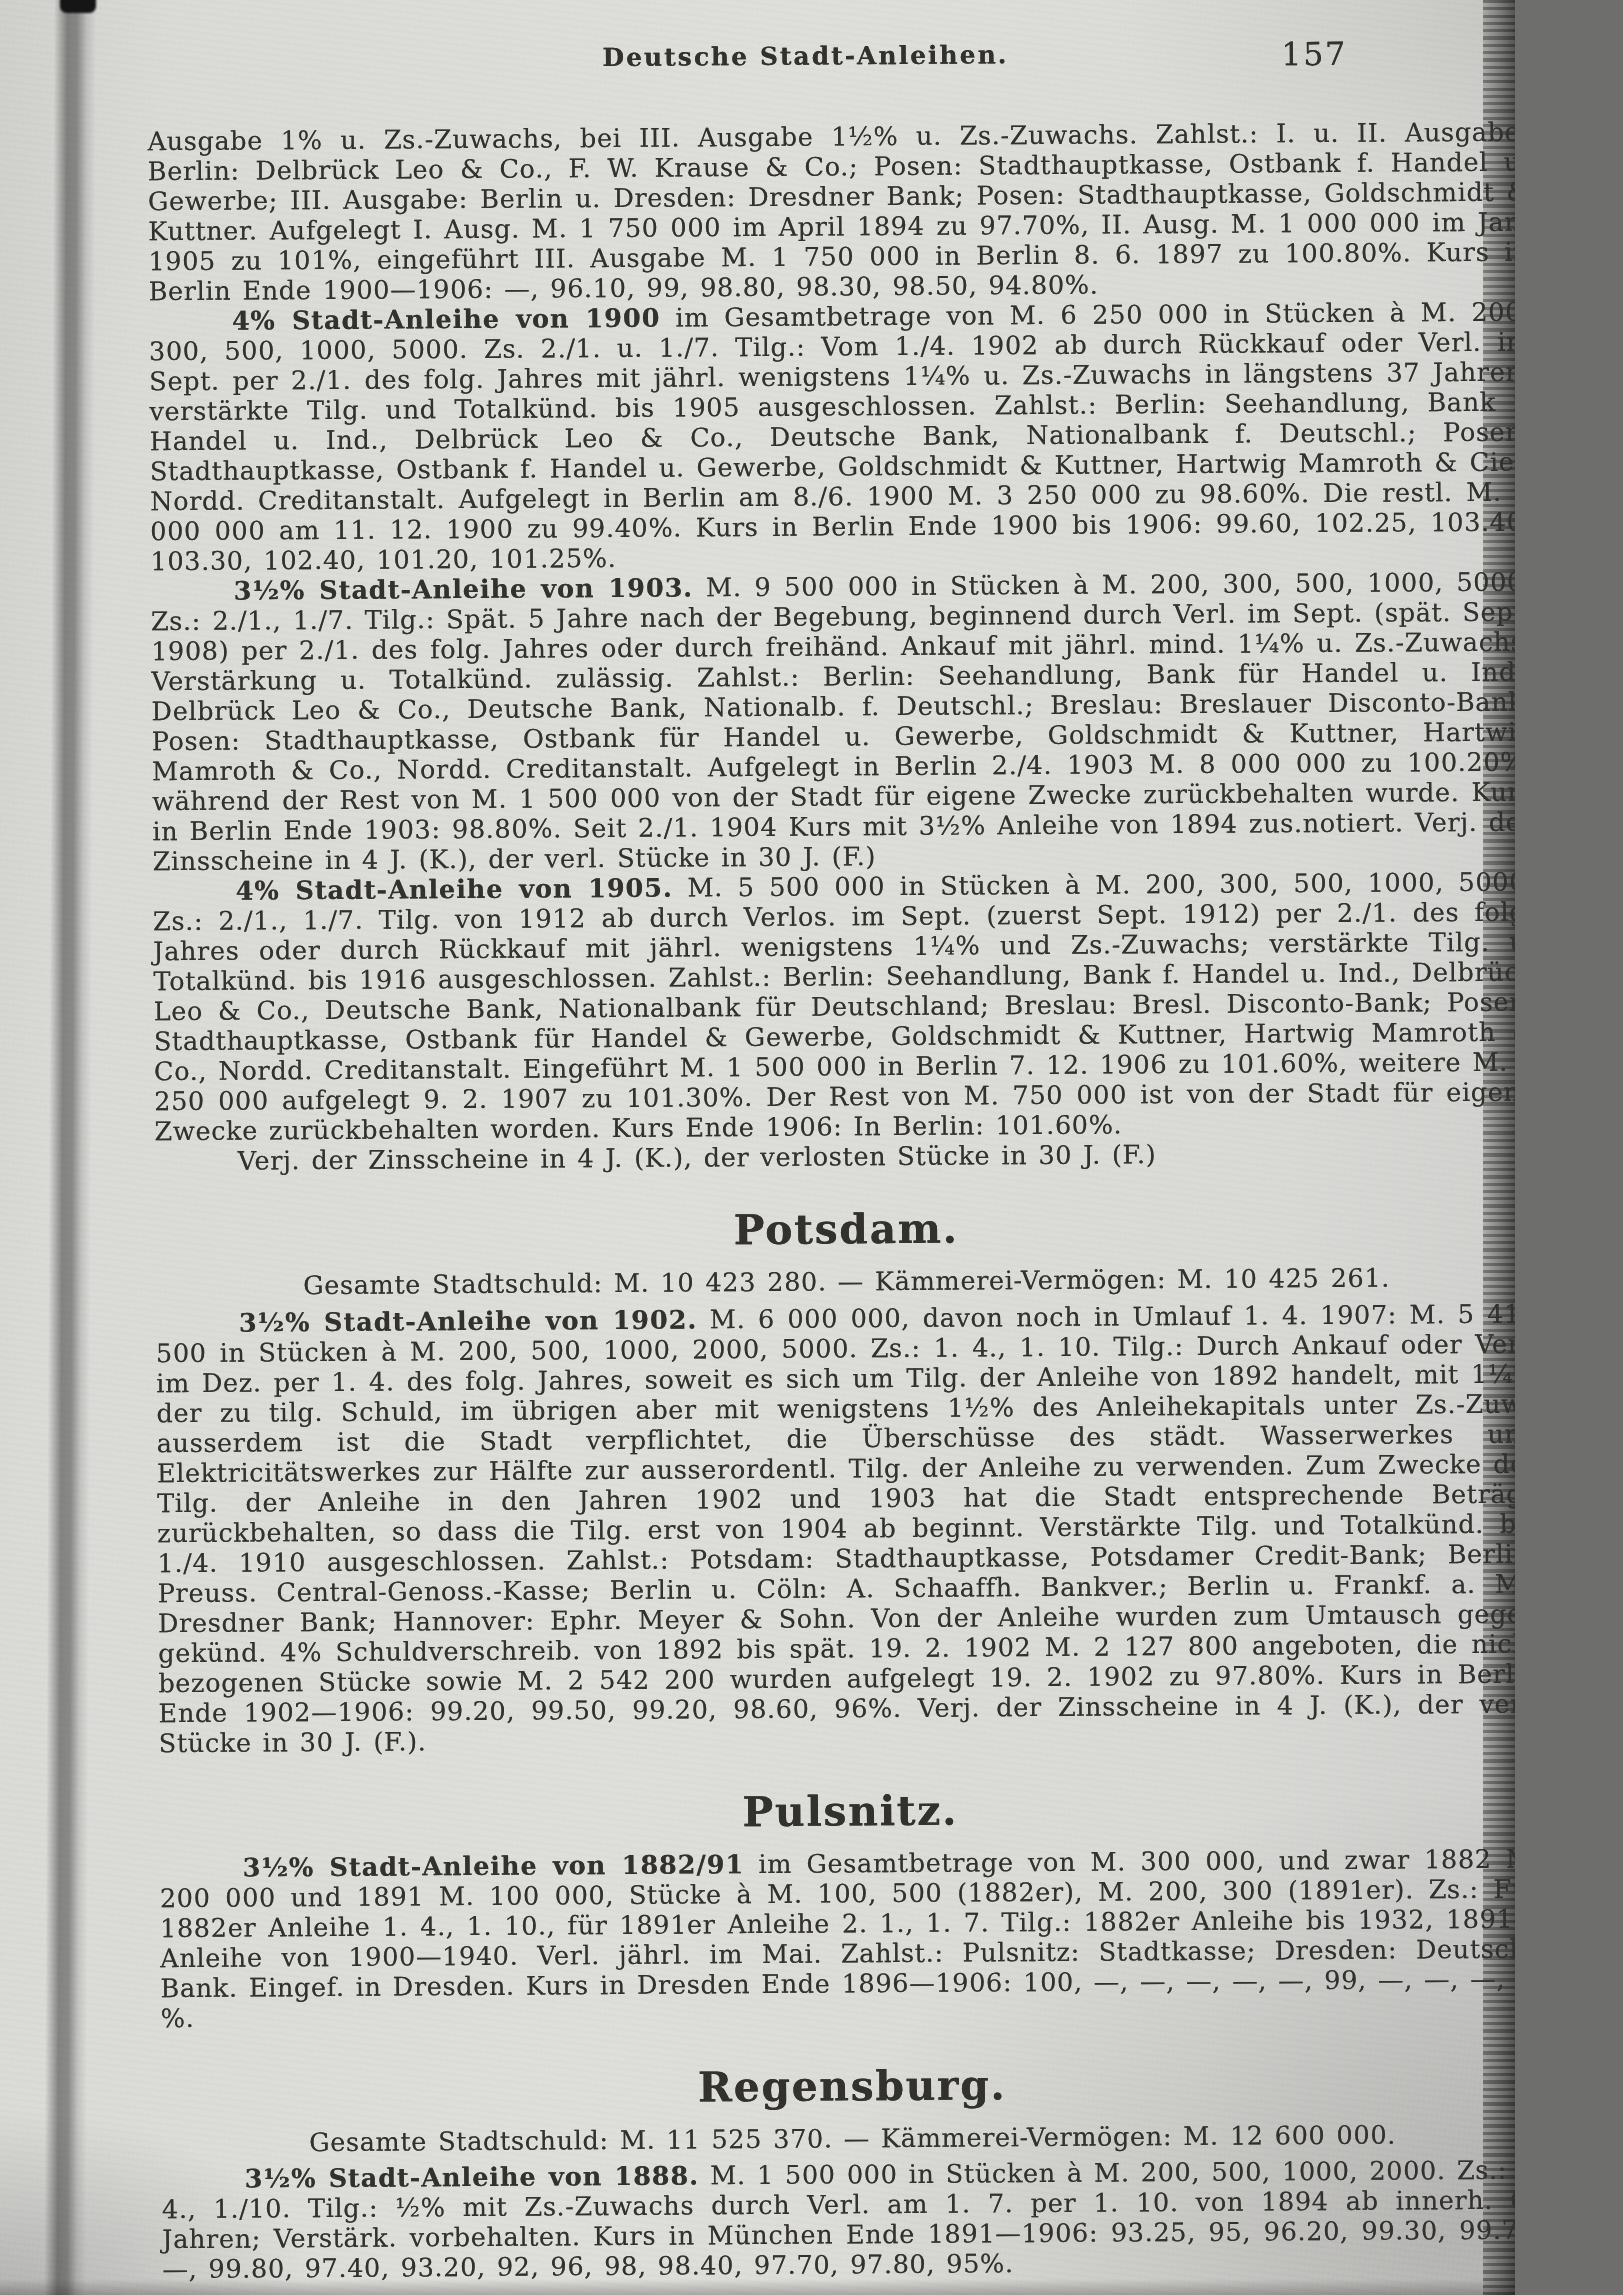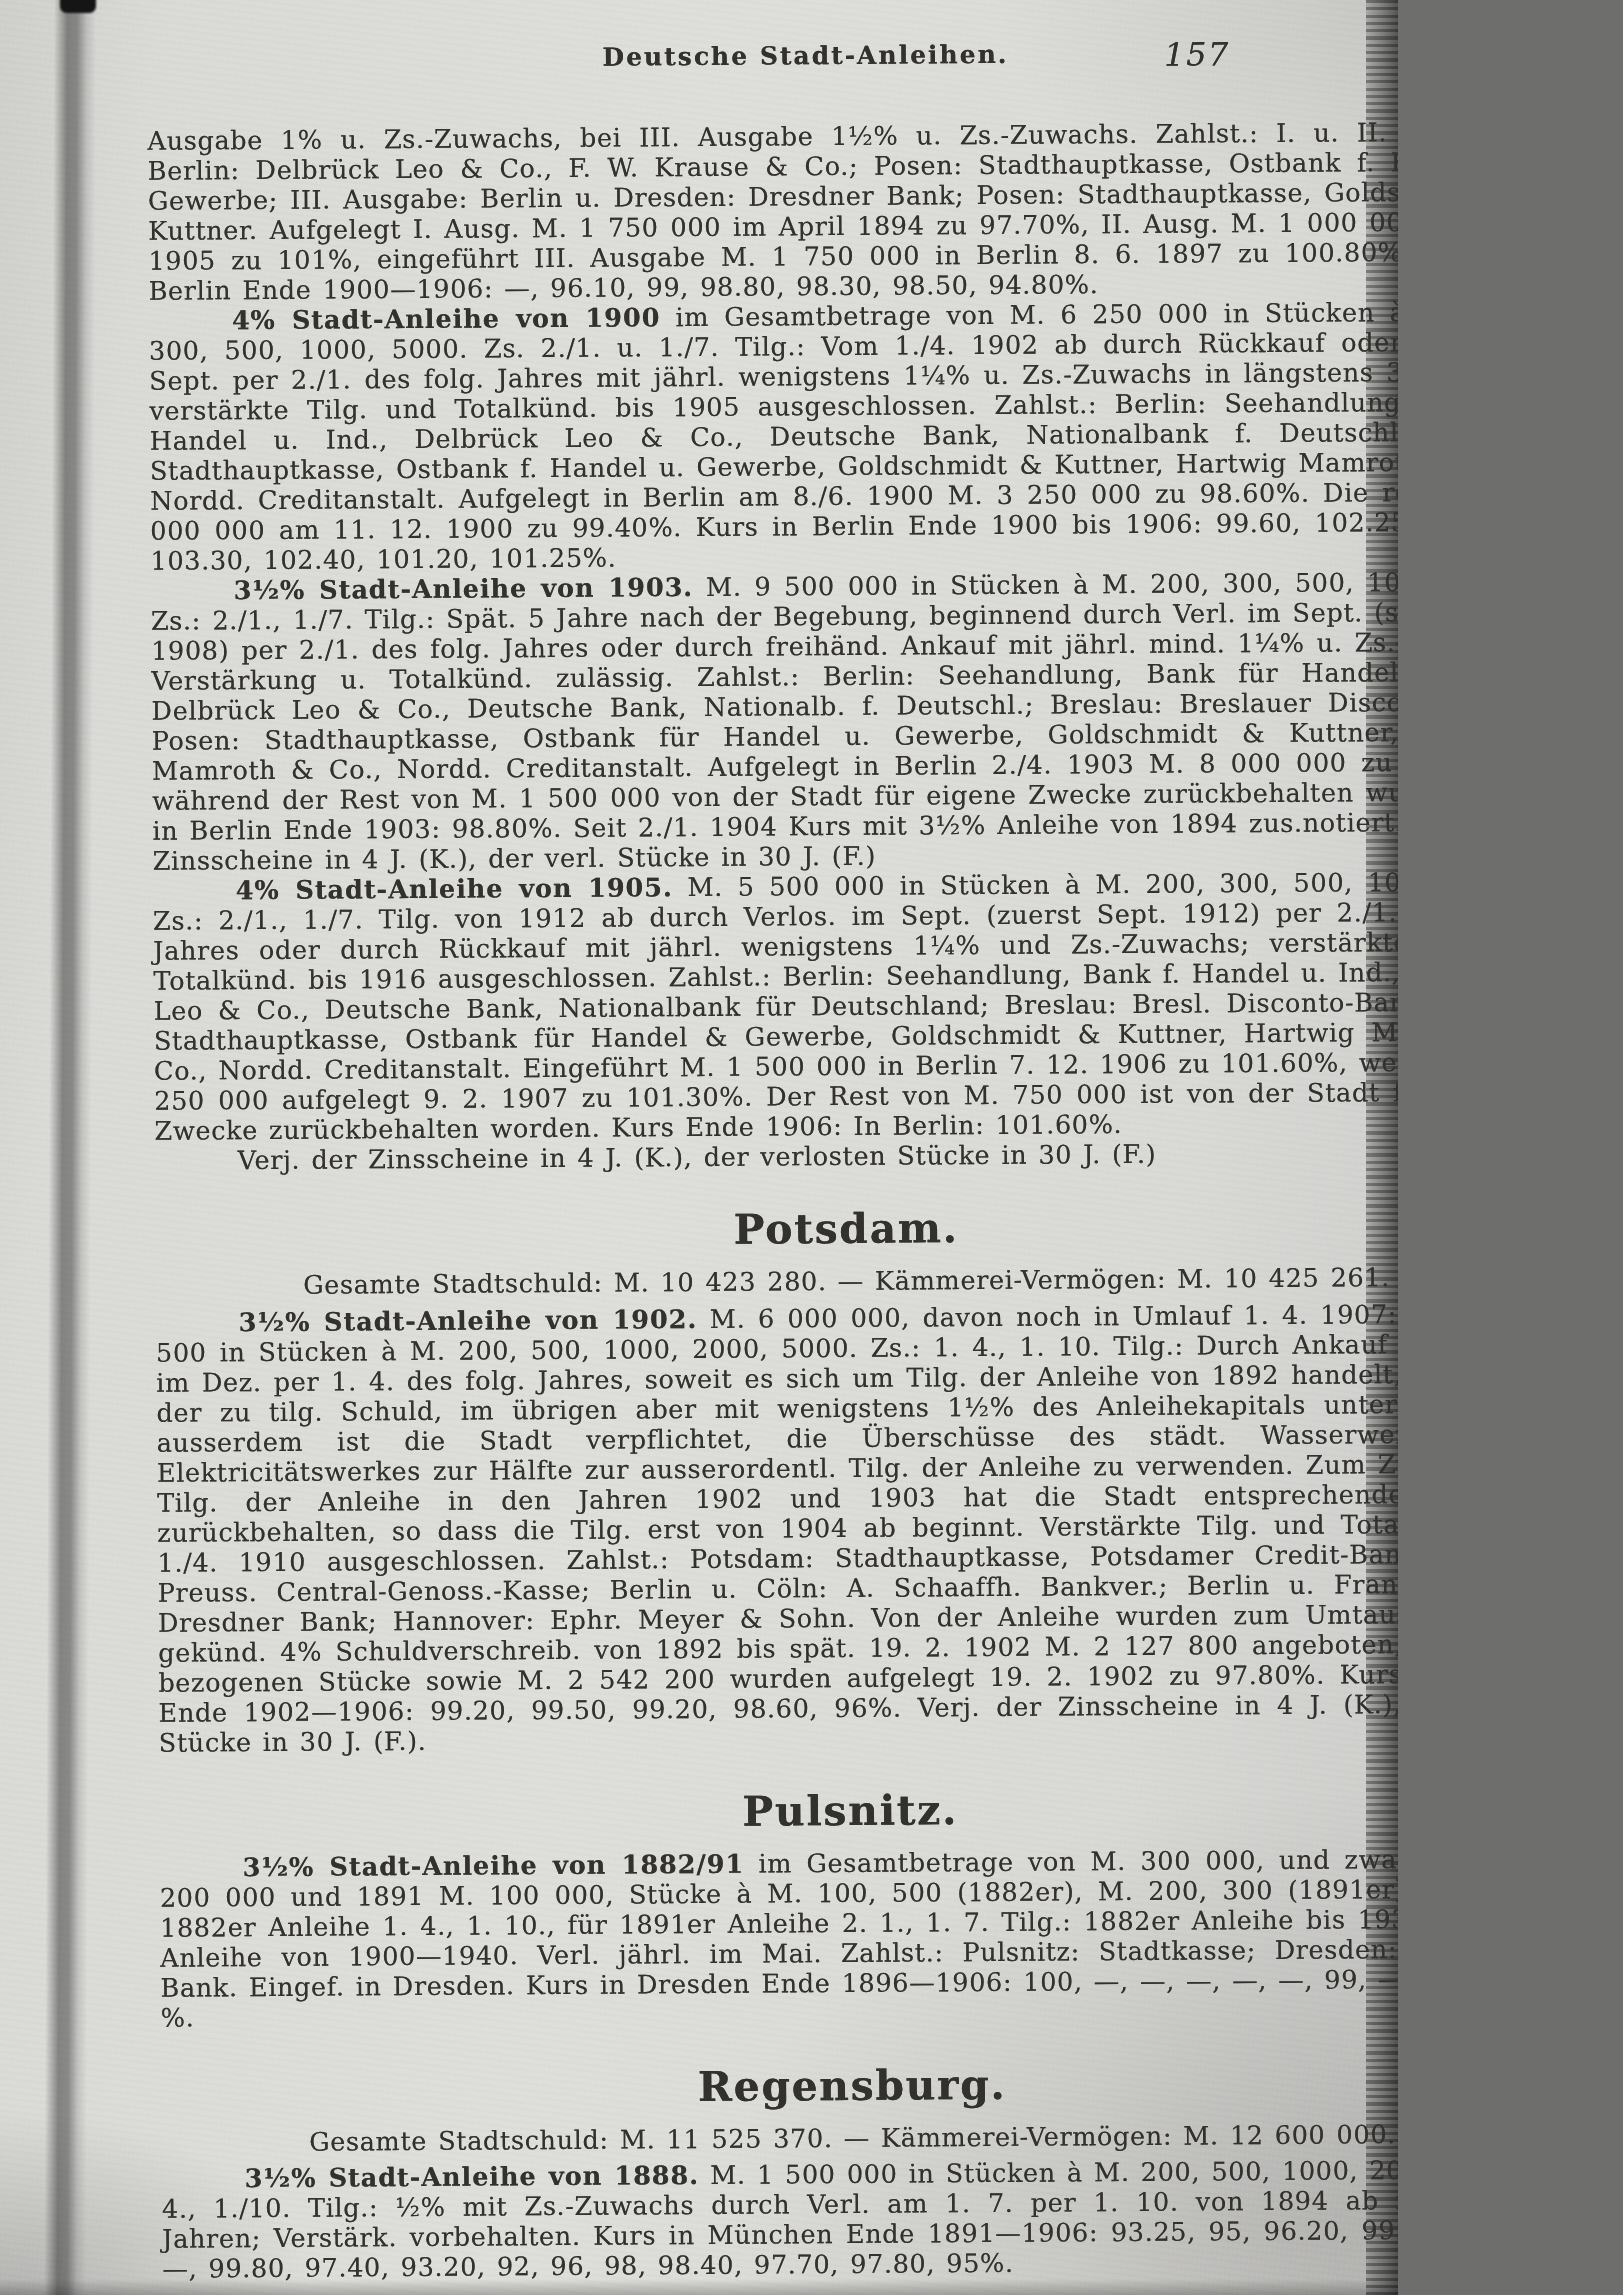--- a/index.html
+++ b/index.html
@@ -1,17 +1,17 @@
 <!DOCTYPE html>
 <html style="font-size:13px"><head>
 <meta charset="utf-8">
 <style>
   html,body{margin:0;padding:0;background:#6e6e6c;}
   .page{
-    position:relative;width:1398px;height:2295px;overflow:hidden;
+    position:relative;width:1515px;height:2295px;overflow:hidden;
     font-family:"DejaVu Serif","Liberation Serif",serif;color:#33312e;
     background:
       radial-gradient(1055px 731px at 97% 97%, rgba(70,68,64,.20), transparent 60%),
       radial-gradient(568px 341px at 0% 100%, rgba(40,40,40,.22), transparent 55%),
       radial-gradient(731px 406px at 100% 0%, rgba(80,78,74,.12), transparent 55%),
       linear-gradient(96deg,#cfcfcc 0%,#dadad7 10%,#dededb 45%,#d9d9d6 80%,#cccccA 100%);
   }
   .grain{
     position:absolute;inset:0;pointer-events:none;
     background:
@@ -42,21 +42,20 @@
     position:absolute;inset:0;transform:rotate(-.4deg);transform-origin:50% 40%;
   }
   .running-head{
     position:absolute;top:42px;left:0;width:1623px;text-align:center;
     font-size:25px;font-weight:bold;letter-spacing:2px;
     text-shadow:0 0 0.6px rgba(45,43,40,.8);
   }
   .page-number{
     position:absolute;top:39px;right:162px;font-size:32px;letter-spacing:1.6px;
     text-shadow:0 0 0.5px rgba(45,43,40,.8);
-    font-style:italic;
   }
   .page-body{
     position:absolute;left:153px;top:122px;width:1382px;
   }
   .para{
     margin:0;text-align:justify;font-size:25.6px;line-height:30px;
     letter-spacing:0.6px;word-spacing:2.4px;
     text-shadow:0 0 0.6px rgba(50,48,44,.65);
   }
   .para.indent{text-indent:83px;}

